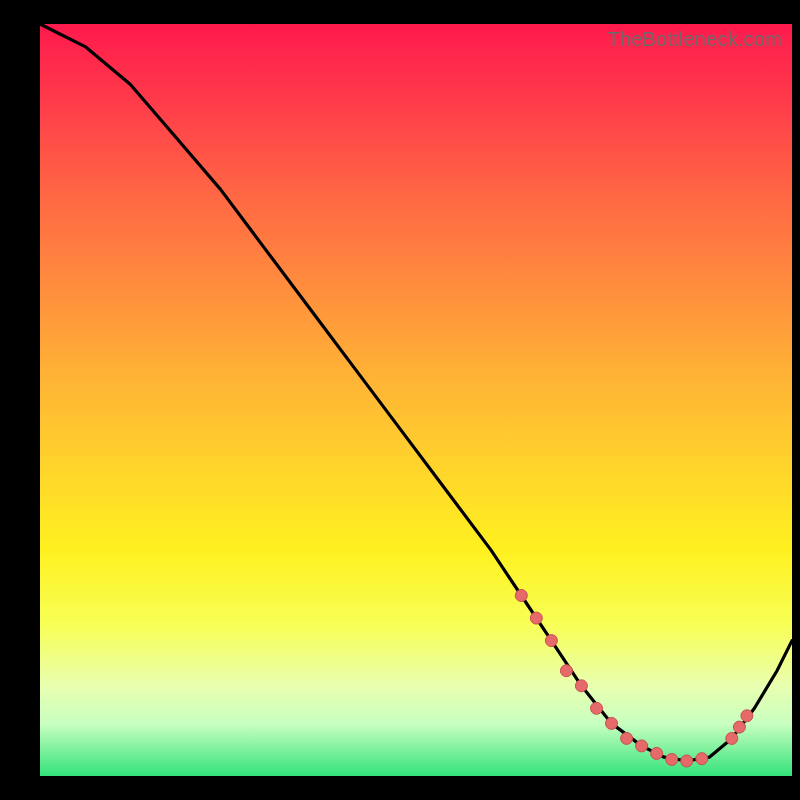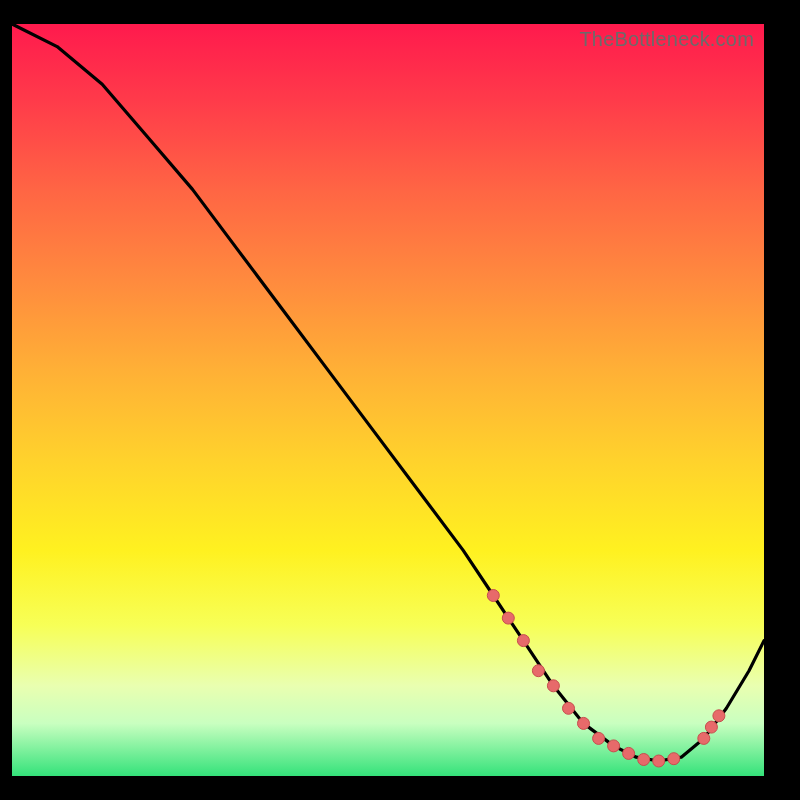--- a/index.html
+++ b/index.html
@@ -12,21 +12,21 @@
     font-family: Arial, Helvetica, sans-serif;
   }
   .stage {
     position: relative;
     width: 800px;
     height: 800px;
     background: #000;
   }
   .plot-area {
     position: absolute;
-    left: 12px;
+    left: 40px;
     top: 24px;
     width: 752px;
     height: 752px;
     
     background: linear-gradient(
       to bottom,
       #ff1a4d 0%,
       #ff3a4a 10%,
       #ff6544 22%,
       #ff8a3e 34%,

